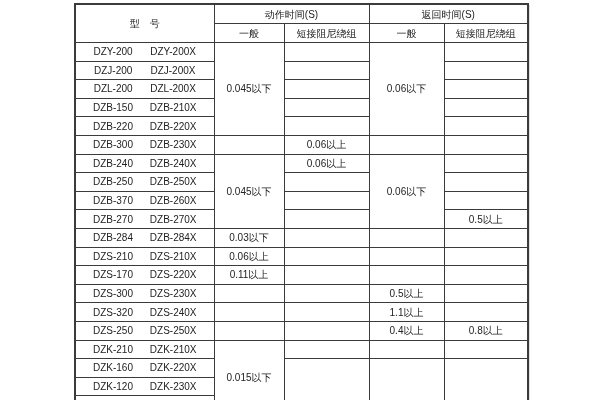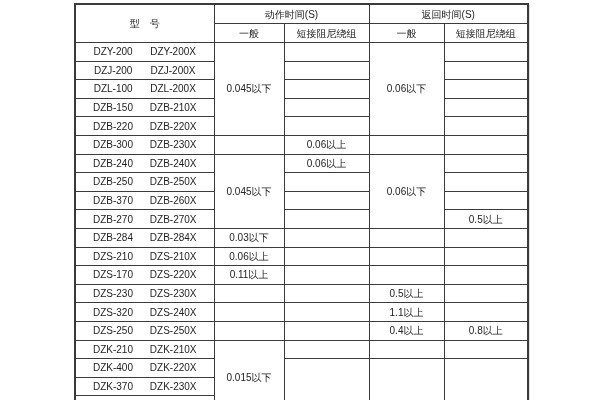--- a/index.html
+++ b/index.html
@@ -70,21 +70,21 @@
               <span>DZJ-200</span>
               <span>DZJ-200X</span>
             </div>
           </td>
         <td></td>
         <td></td>
       </tr>
       <tr>
         <td>
             <div class="pair">
-              <span>DZL-100</span>
+              <span>DZL-200</span>
               <span>DZL-200X</span>
             </div>
           </td>
         <td></td>
         <td></td>
       </tr>
       <tr>
         <td>
             <div class="pair">
               <span>DZB-150</span>
@@ -190,21 +190,21 @@
             </div>
           </td>
         <td>0.11以上</td>
         <td></td>
         <td></td>
         <td></td>
       </tr>
       <tr>
         <td>
             <div class="pair">
-              <span>DZS-230</span>
+              <span>DZS-300</span>
               <span>DZS-230X</span>
             </div>
           </td>
         <td></td>
         <td></td>
         <td>0.5以上</td>
         <td></td>
       </tr>
       <tr>
         <td>
@@ -238,32 +238,32 @@
             </div>
           </td>
         <td rowspan="4">0.015以下</td>
         <td></td>
         <td></td>
         <td></td>
       </tr>
       <tr>
         <td>
             <div class="pair">
-              <span>DZK-400</span>
+              <span>DZK-160</span>
               <span>DZK-220X</span>
             </div>
           </td>
         <td rowspan="3"></td>
         <td rowspan="3"></td>
         <td rowspan="3"></td>
       </tr>
       <tr>
         <td>
             <div class="pair">
-              <span>DZK-370</span>
+              <span>DZK-120</span>
               <span>DZK-230X</span>
             </div>
           </td>
       </tr>
       <tr>
         <td>
             <div class="pair">
               <span>DZK-240</span>
               <span>DZK-240X</span>
             </div>

